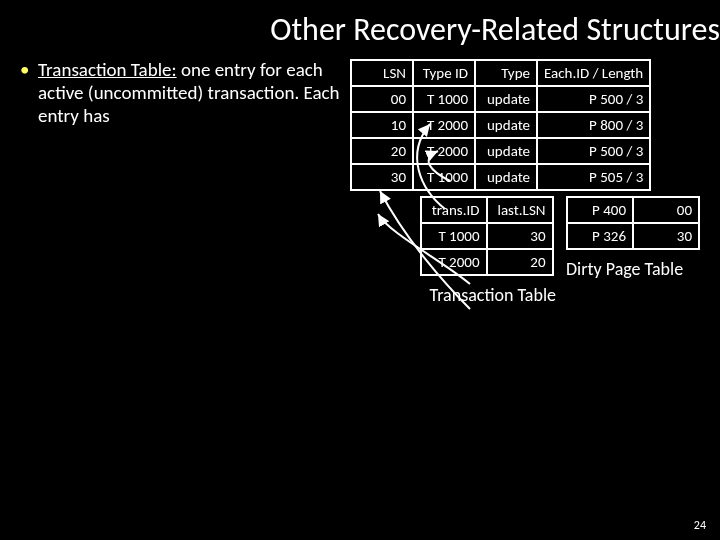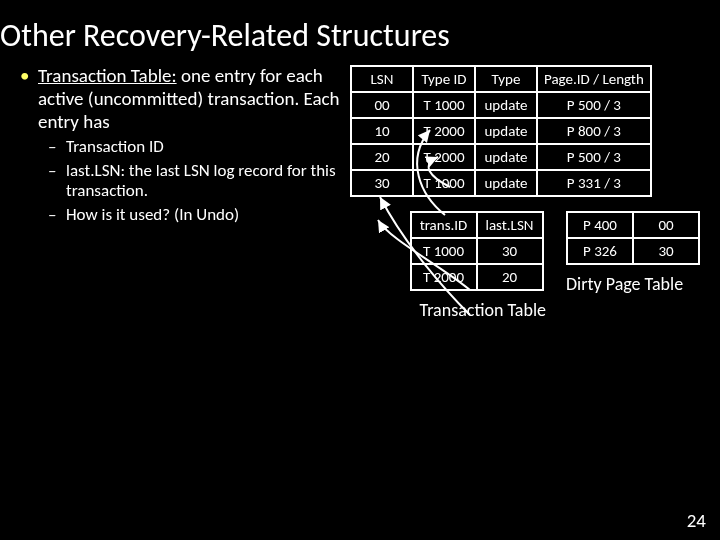--- a/index.html
+++ b/index.html
@@ -1,67 +1,62 @@
 <!DOCTYPE html>
 <html><head>
 <meta charset="utf-8">
 <style>
   html,body{margin:0;padding:0;background:#000;color:#fff;font-family:"Calibri","Segoe UI",Arial,sans-serif;width:720px;height:540px;overflow:hidden}
   .slide{position:relative;width:720px;height:540px;box-sizing:border-box}
-  .title{font-size:32px;text-align:left;padding:16px 0 10px 0;font-weight:400}
+  .title{font-size:32px;text-align:right;padding:10px 0 10px 0;font-weight:400}
   .body{display:flex;padding:0 20px}
   .left{width:330px;font-size:19px;line-height:1.2}
   ul.bul{list-style:none;padding:0;margin:0}
   ul.bul>li{position:relative;padding-left:18px;margin-bottom:20px}
   ul.bul>li::before{content:"•";color:#ffff66;position:absolute;left:0;top:0}
   .u{text-decoration:underline}
   ul.sub{list-style:none;padding:0;margin:4px 0 0 0;font-size:17px}
   ul.sub>li{position:relative;padding-left:28px;margin-bottom:3px}
   ul.sub>li::before{content:"–";position:absolute;left:10px;top:0;color:#fff}
   .right{flex:1;position:relative}
   table{border-collapse:collapse;background:#000}
-  table td,table th{border:2px solid #fff;padding:3px 6px;font-size:15px;font-weight:400;text-align:center;vertical-align:top}
+  table td,table th{border:2px solid #fff;padding:3px 6px;font-size:15px;font-weight:400;text-align:right;vertical-align:top}
   .logtbl{margin-left:0}
   .logtbl td,.logtbl th{min-width:48px}
-  .row2{margin-top:14px;display:flex;gap:20px;justify-content:flex-end}
+  .row2{margin-top:5px;display:flex;gap:10px;justify-content:flex-end}
   .smalltbl td,.smalltbl th{min-width:52px}
   .cap{font-size:18px;margin-top:8px}
   .cap1{margin-left:10px}
   .cap2{margin-left:0}
-  .pgno{position:absolute;bottom:8px;right:14px;font-size:19px}
+  .pgno{position:absolute;bottom:8px;right:14px;font-size:12px}
   svg.arrows{position:absolute;top:0;left:0;pointer-events:none}
 </style>
 </head>
 <body>
 
 <div class="slide">
   <div class="title">Other Recovery-Related Structures</div>
 
   <div class="body">
     <div class="left">
       <ul class="bul">
         <li>
           <span class="u">Transaction Table:</span><span> one entry for each active (uncommitted) transaction. Each entry has</span>
-          <ul class="sub">
-            <li>Transaction ID</li>
-            <li>last.LSN: the last LSN log record for this transaction.</li>
-            <li>How is it used? (In Undo)</li>
-          </ul>
         </li>
       </ul>
     </div>
 
     <div class="right">
       <table class="logtbl">
         <tbody>
             <tr>
           <th>LSN</th>
           <th>Type ID</th>
           <th>Type</th>
-          <th>Page.ID / Length</th>
+          <th>Each.ID / Length</th>
         </tr>
         <tr>
           <td>00</td>
           <td>T 1000</td>
           <td>update</td>
           <td>P 500 / 3</td>
         </tr>
         <tr>
           <td>10</td>
           <td>T 2000</td>
@@ -71,21 +66,21 @@
         <tr>
           <td>20</td>
           <td>T 2000</td>
           <td>update</td>
           <td>P 500 / 3</td>
         </tr>
         <tr>
           <td>30</td>
           <td>T 1000</td>
           <td>update</td>
-          <td>P 331 / 3</td>
+          <td>P 505 / 3</td>
         </tr>
       </tbody>
         </table>
 
       <div class="row2">
         <div>
           <table class="smalltbl">
             <tbody>
                 <tr>
               <th>trans.ID</th>

